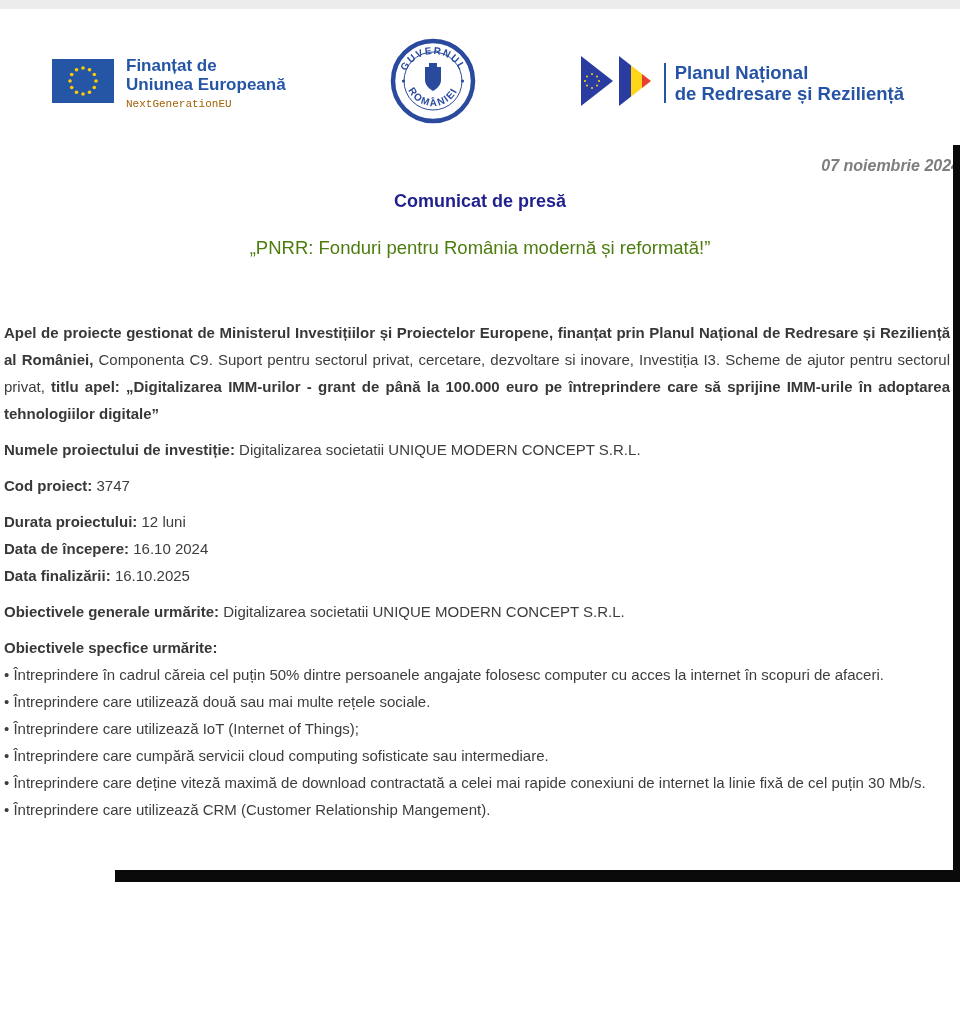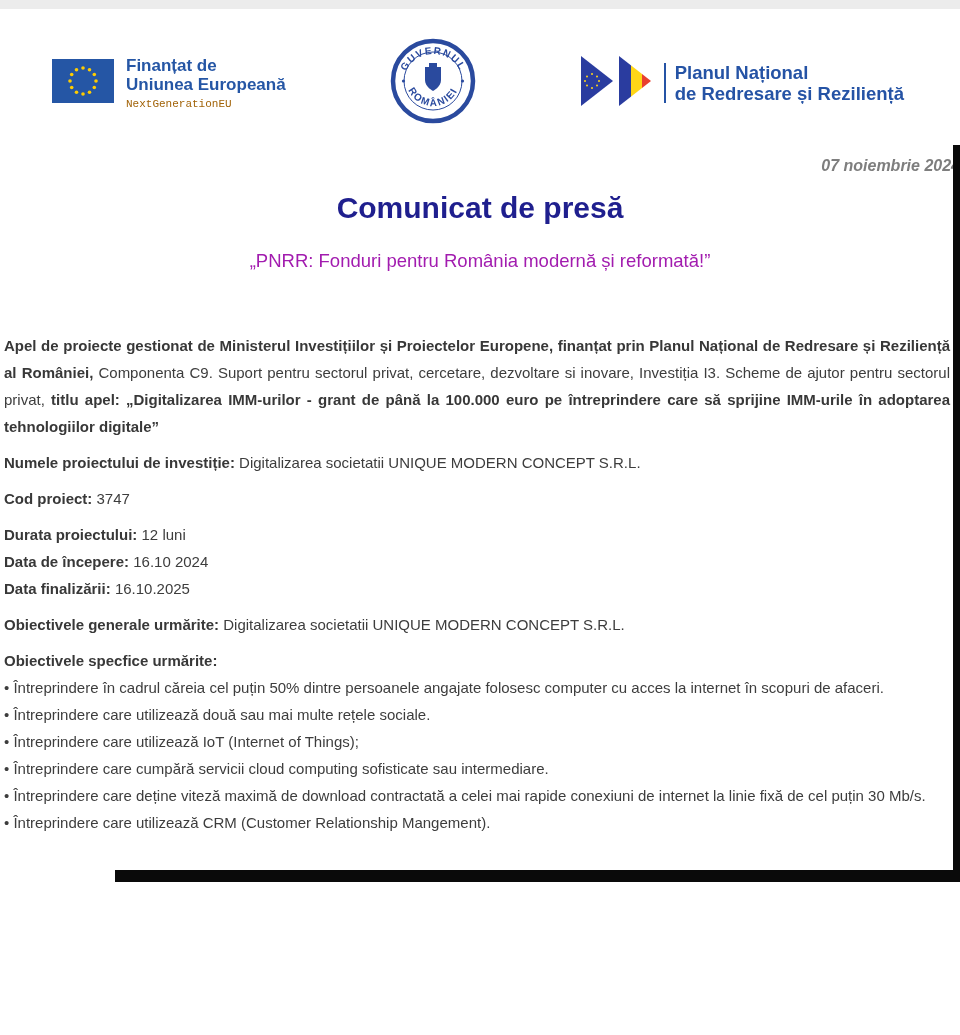--- a/index.html
+++ b/index.html
@@ -32,27 +32,27 @@
     text-align:right;
     padding-right:0;
     color:#7e7e7e;
     font-weight:bold;font-style:italic;
     font-size:16px;
   }
   h1.title{
     margin:16px 0 0 0;
     text-align:center;
     color:#1f1f8e;
-    font-size:30px;
+    font-size:18px;
     font-weight:bold;
   }
   .subtitle{
     margin-top:25px;
     text-align:center;
-    color:#a21caf;
+    color:#4d7c0f;
     font-size:18.5px;
   }
   
   .body-text{
     margin-top:60px;
     padding:0 10px 0 4px;
     font-size:15px;
     line-height:27px;
     text-align:justify;
   }

